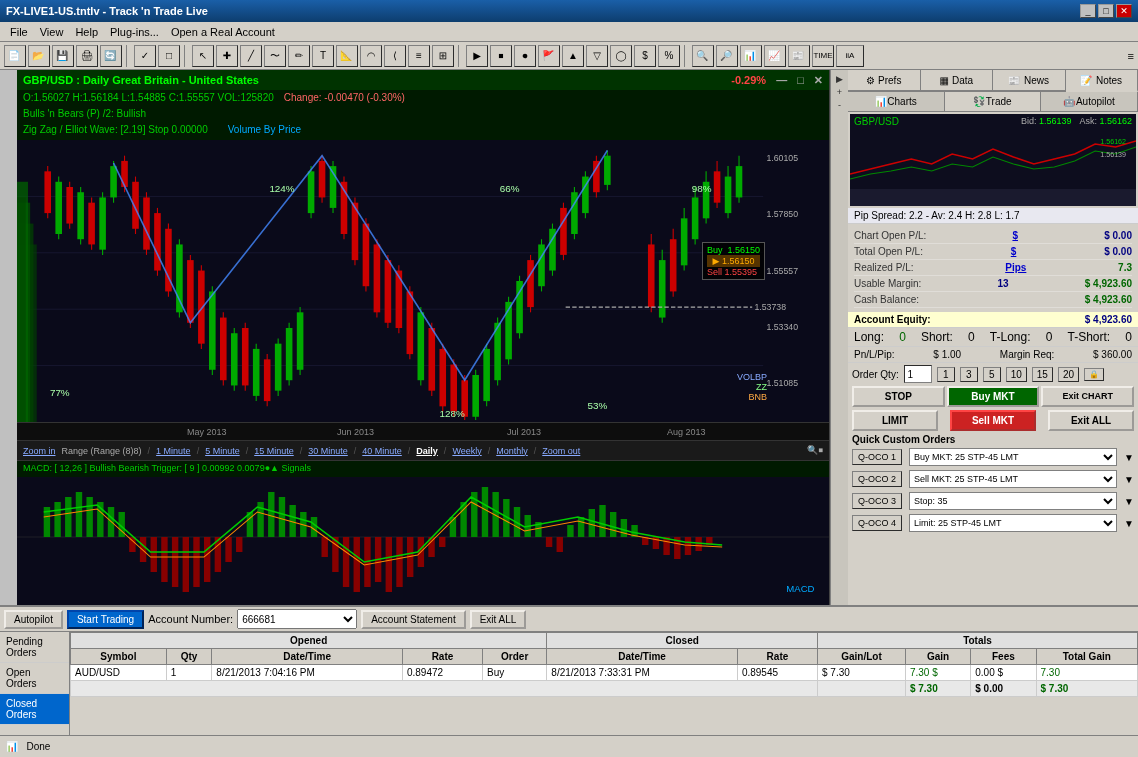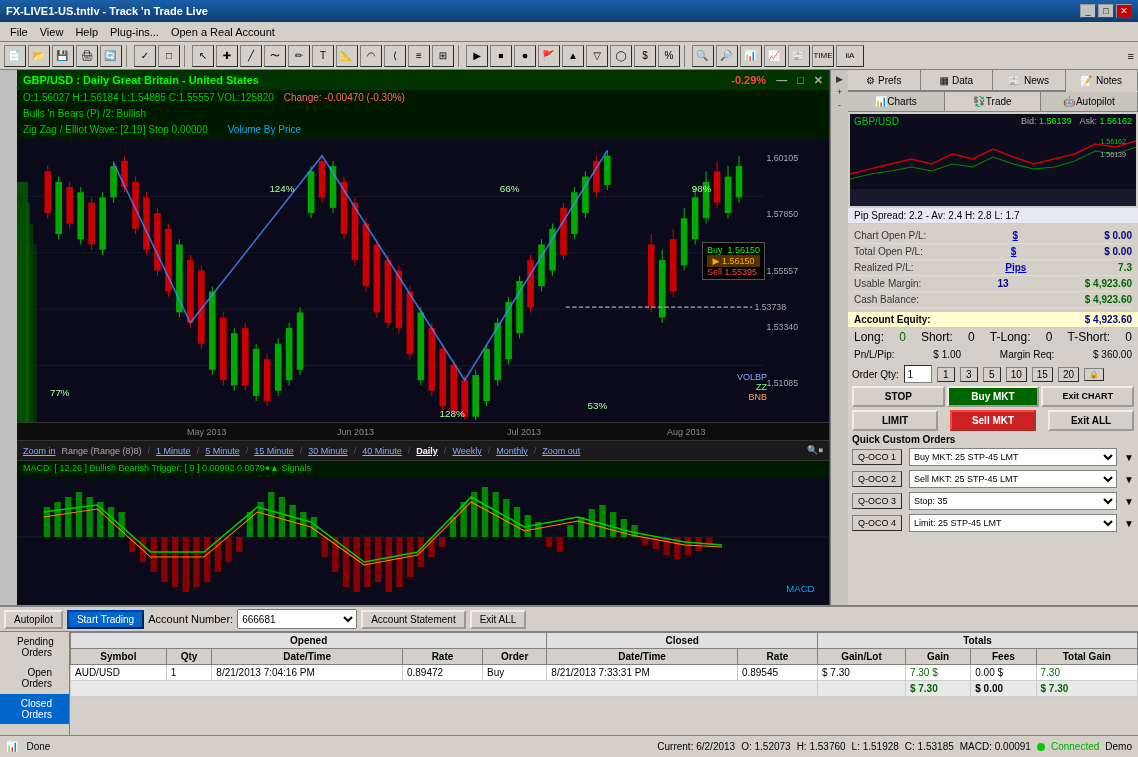--- a/index.html
+++ b/index.html
@@ -85,21 +85,21 @@
 
     
     #bottom-panel { height: 130px; background: #d4d0c8; border-top: 2px solid #808080; }
     #bottom-toolbar { background: #d4d0c8; height: 25px; display: flex; align-items: center; padding: 0 4px; gap: 4px; border-bottom: 1px solid #808080; }
     .bot-btn { background: #d4d0c8; border: 2px outset #f0ede8; padding: 2px 8px; font-size: 10px; cursor: pointer; }
     .bot-btn.active { background: #0066cc; color: white; border-color: #0044aa; }
     #acct-select { width: 120px; height: 20px; font-size: 10px; }
     
     #orders-section { display: flex; height: calc(100% - 25px); }
     #orders-sidebar { width: 70px; border-right: 1px solid #808080; display: flex; flex-direction: column; }
-    .order-tab { padding: 4px 17px; font-size: 10px; cursor: pointer; border-bottom: 1px solid #ccc; text-align: right; }
+    .order-tab { padding: 4px 6px; font-size: 10px; cursor: pointer; border-bottom: 1px solid #ccc; text-align: left; }
     .order-tab.active { background: #0066cc; color: white; }
     
     #orders-table-area { flex: 1; overflow-x: auto; }
     #orders-table { width: 100%; border-collapse: collapse; font-size: 10px; }
     #orders-table th { background: #d4d0c8; border: 1px solid #808080; padding: 2px 4px; font-weight: bold; white-space: nowrap; }
     #orders-table td { border: 1px solid #ccc; padding: 2px 4px; white-space: nowrap; background: white; }
     #orders-table .total-row td { background: #e8e8e8; font-weight: bold; }
 
     
     #statusbar { background: #d4d0c8; height: 22px; display: flex; align-items: center; justify-content: space-between; padding: 0 6px; border-top: 1px solid #808080; font-size: 10px; }
@@ -807,24 +807,13 @@
       </table>
     </div>
   </div>
 </div>
 
 <div id="statusbar">
   <div class="left">
     <span>📊</span>
     <span>Done</span>
   </div>
-  <div class="right">
-    <span>Current: <span>6/2/2013</span></span>
-    <span>O: <span>1.52073</span></span>
-    <span>H: 1.53760</span>
-    <span>L: 1.51928</span>
-    <span>C: 1.53185</span>
-    <span>MACD: 0.00091</span>
-    <span class="status-dot"></span>
-    <span class="status-connected">Connected</span>
-    <span>Demo</span>
-  </div>
 </div>
 
 </body></html>

